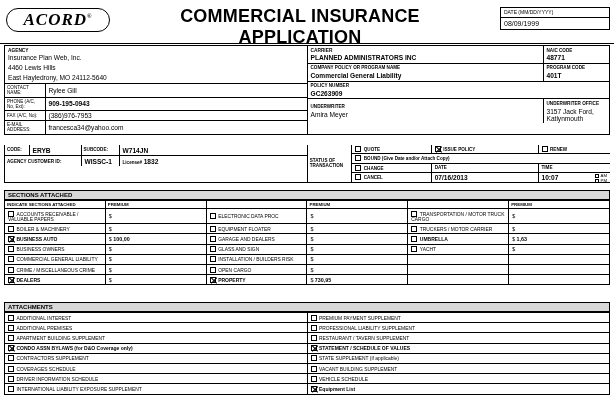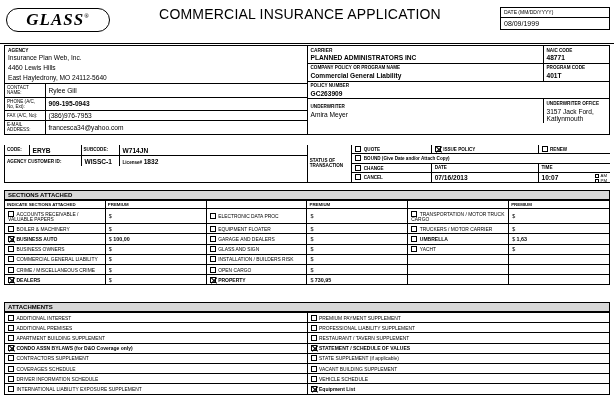--- a/index.html
+++ b/index.html
@@ -21,21 +21,21 @@
     border:1.6px solid #000; border-radius:12px;
     display:flex; align-items:center; justify-content:center;
     overflow:hidden;
   }
   .logo-text {
     font-family:"Liberation Serif", serif;
     font-weight:bold; font-style:italic; font-size:17px; letter-spacing:1px;
   }
   .logo-reg { font-size:6px; vertical-align:super; }
   .title-wrap { position:absolute; left:120px; top:6px; width:360px; text-align:center; }
-  .title1 { font-weight:normal; font-size:14px; letter-spacing:0.2px; }
+  .title1 { font-weight:bold; font-size:18px; letter-spacing:0.2px; }
   .title2 { font-weight:bold; font-size:9.5px; margin-top:2px; }
   .datebox { position:absolute; right:4px; top:7px; width:110px; border:1px solid #000; }
   .datebox .lbl { font-size:5px; padding:1.5px 3px; border-bottom:1px solid #000; }
   .datebox .val { font-size:7px; padding:2px 3px; }
   .lbl { font-size:4.6px; line-height:1.15; }
   .val { font-size:6.6px; }
   .valb { font-size:6.6px; font-weight:bold; }
 
   .sec { position:absolute; left:4px; right:4px; }
 
@@ -66,21 +66,21 @@
   .dollar { font-size:5.4px; }
   .amt { font-size:5.4px; font-weight:bold; }
 </style>
 </head>
 <body>
 
 <div class="page">
 
   <div class="hdr">
     <div class="logo">
-      <span class="logo-text"><span>GLASS</span><span class="logo-reg">®</span></span>
+      <span class="logo-text"><span>ACORD</span><span class="logo-reg">®</span></span>
     </div>
     <div class="title-wrap">
       <div class="title1">COMMERCIAL INSURANCE APPLICATION</div>
     </div>
     <div class="datebox">
       <div class="lbl">DATE (MM/DD/YYYY)</div>
       <div class="val">08/09/1999</div>
     </div>
   </div>
 

